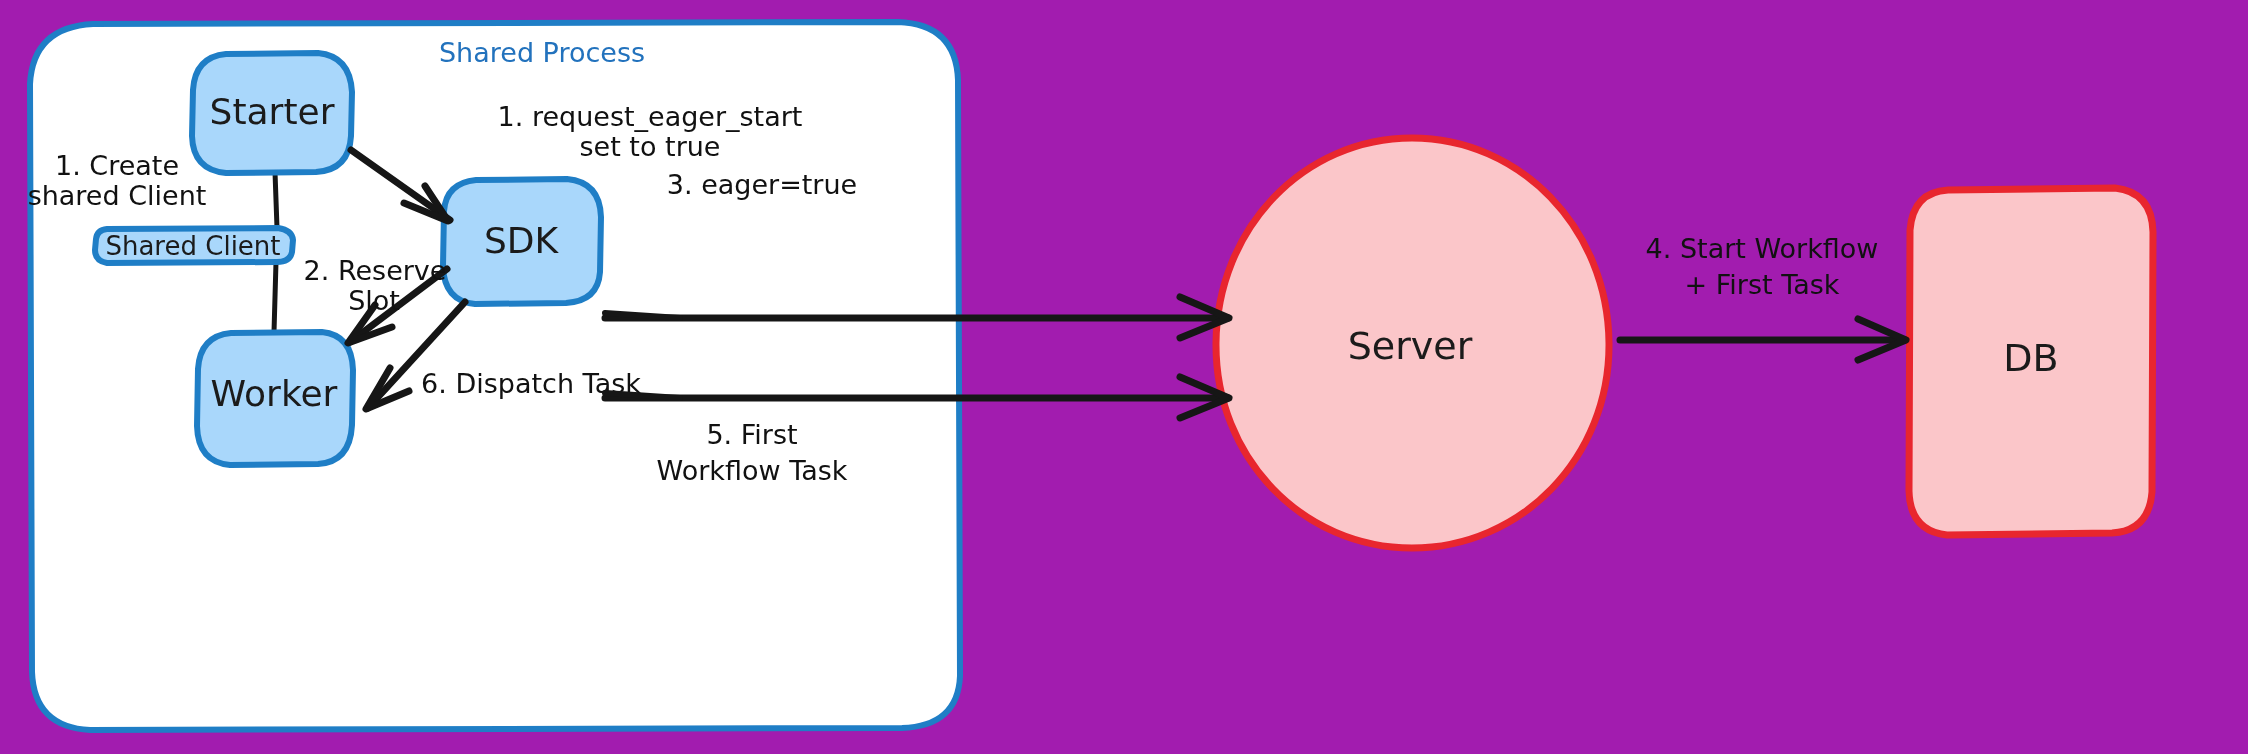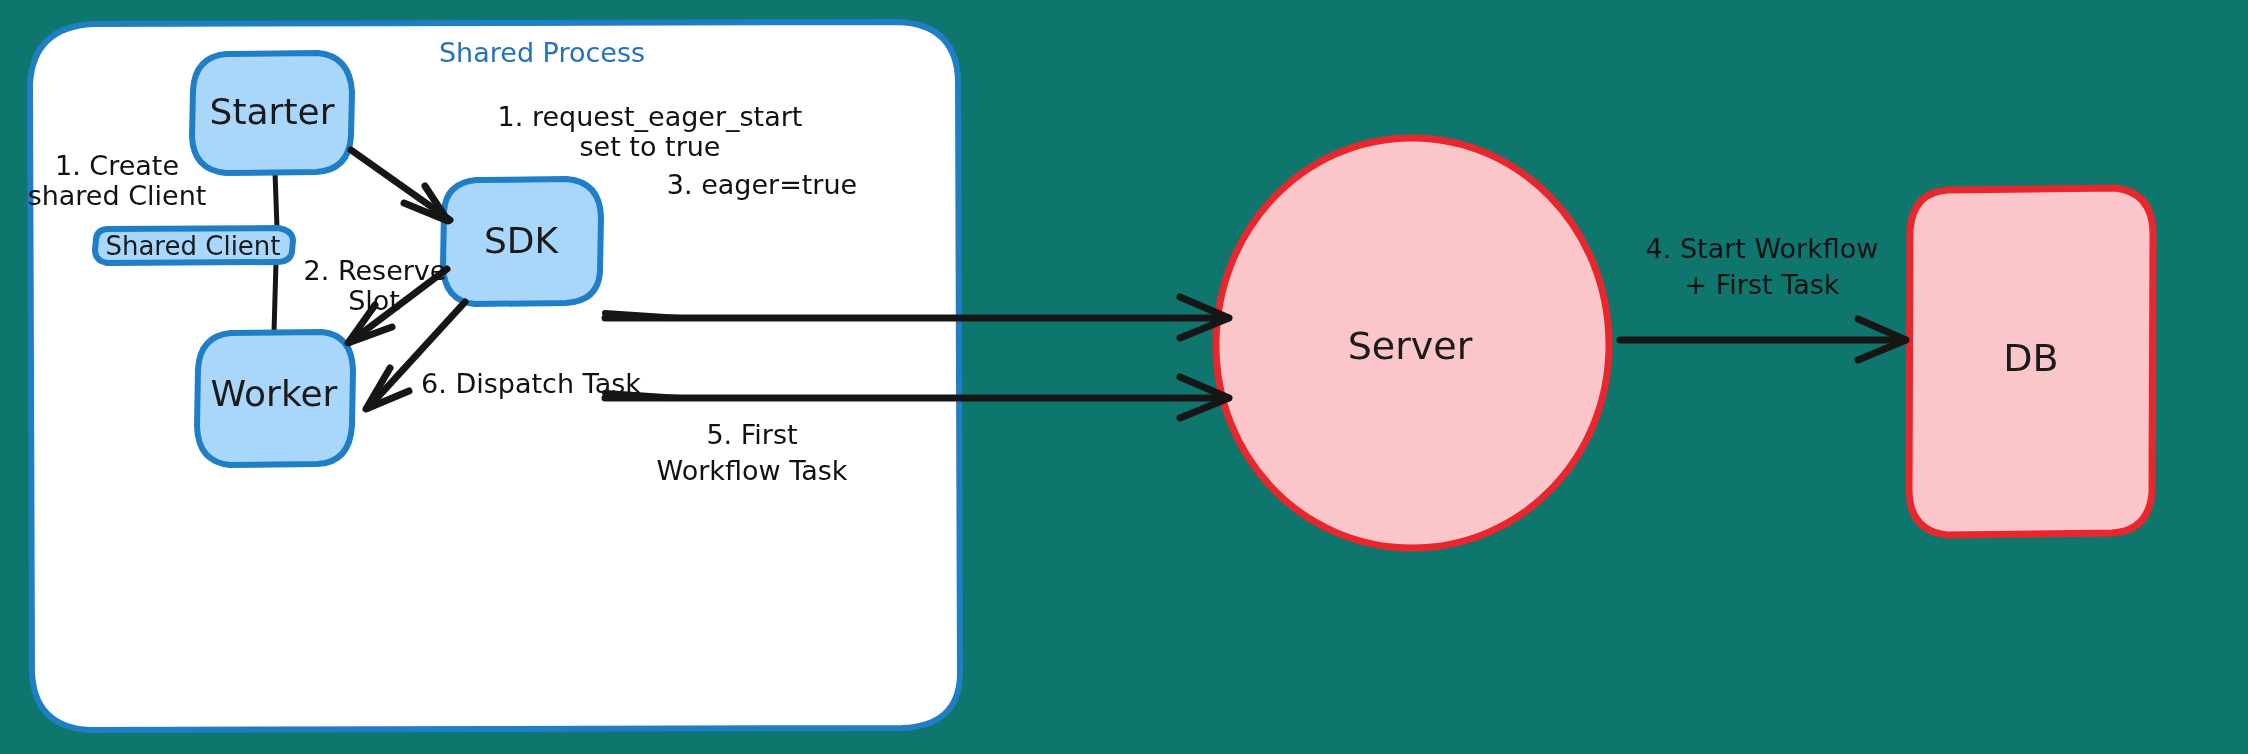--- a/index.html
+++ b/index.html
@@ -7,21 +7,21 @@
     padding: 0;
     background: #ffffff;
   }
   body {
     font-family: "DejaVu Sans", sans-serif;
   }
   #canvas {
     position: relative;
     width: 2248px;
     height: 754px;
-    background: #0f766e;
+    background: #a21caf;
     overflow: hidden;
   }
   #diagram-svg {
     position: absolute;
     left: 0;
     top: 0;
     width: 2248px;
     height: 754px;
   }
   .node-label {

